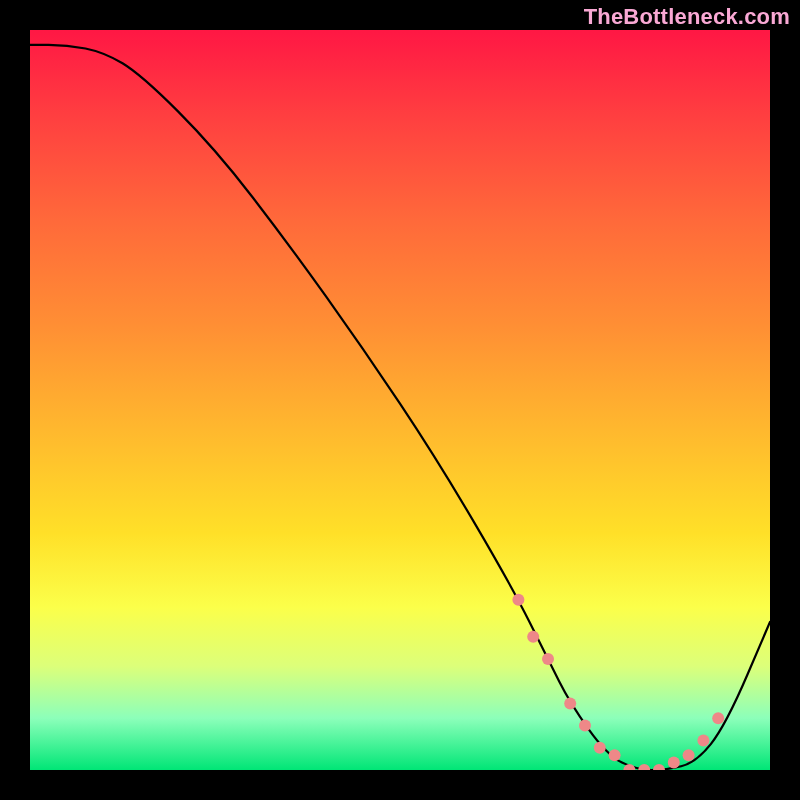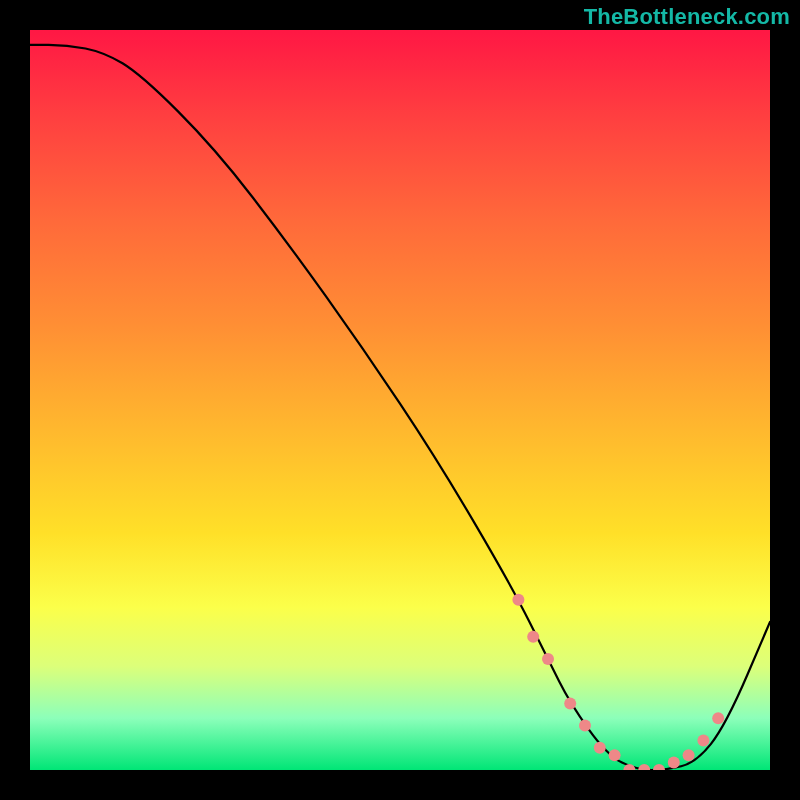--- a/index.html
+++ b/index.html
@@ -10,21 +10,21 @@
     height: 800px;
     background: #000;
   }
   .watermark {
     position: absolute;
     top: 4px;
     right: 10px;
     font-family: Arial, Helvetica, sans-serif;
     font-size: 22px;
     font-weight: 600;
-    color: #14b8a6;
+    color: #f9a8d4;
     letter-spacing: 0.2px;
     z-index: 5;
   }
   .plot {
     position: absolute;
     left: 30px;
     top: 30px;
     width: 740px;
     height: 740px;
     background: linear-gradient(

